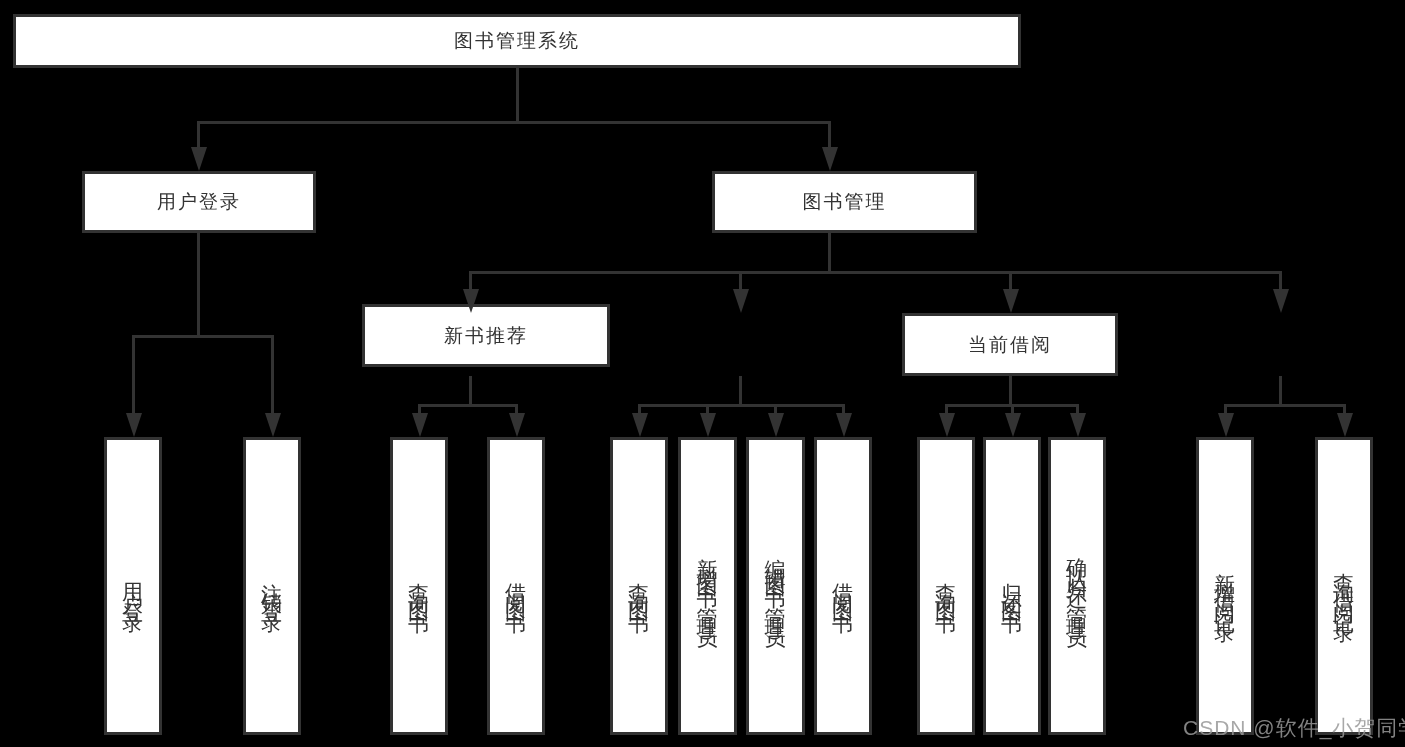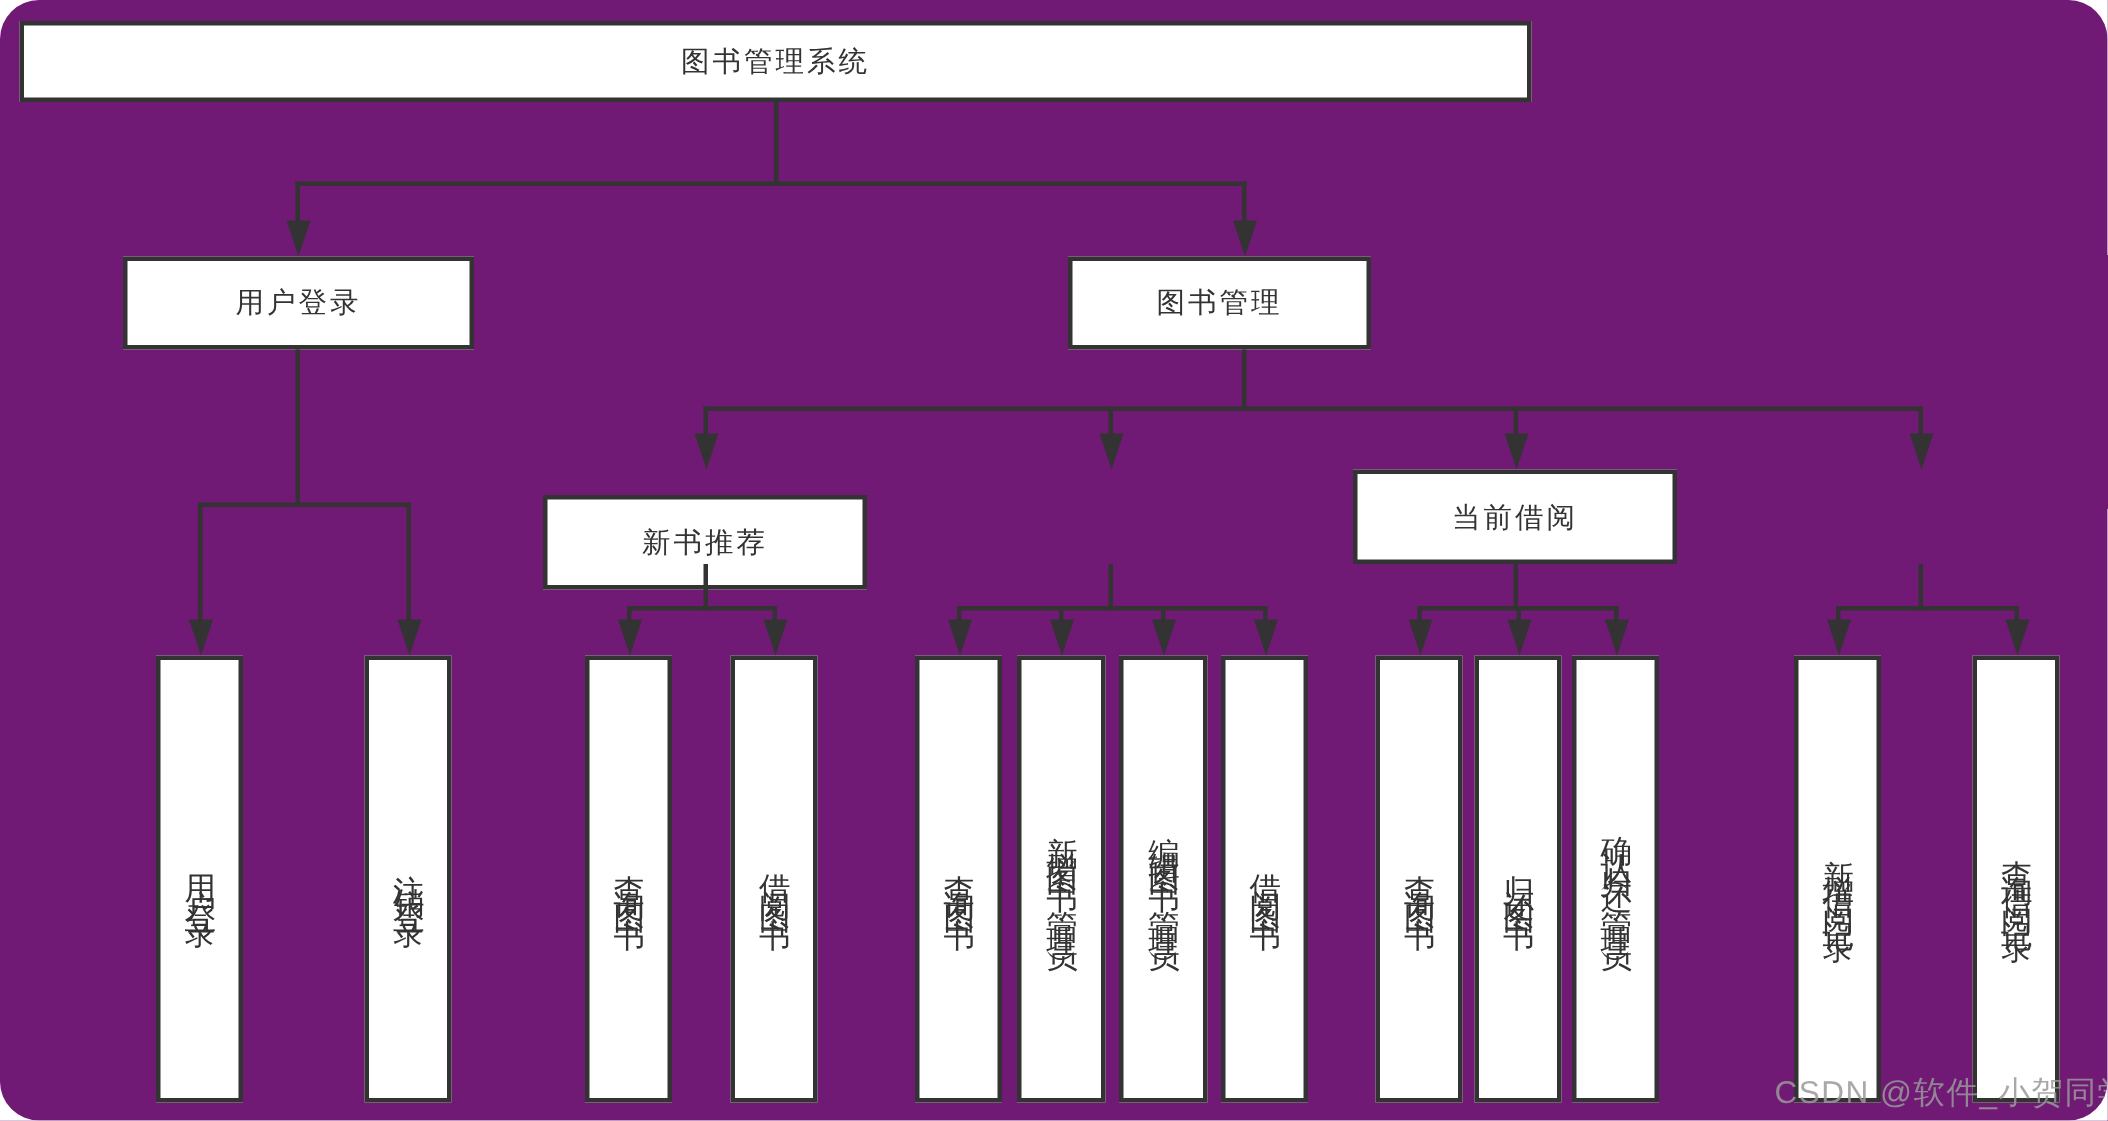--- a/index.html
+++ b/index.html
@@ -1,23 +1,22 @@
 <!DOCTYPE html>
 <html><head>
 <meta charset="utf-8">
 <style>
   * { margin:0; padding:0; box-sizing:border-box; }
   html,body { background:#ffffff; }
   #canvas {
     position:relative;
     width:1405px; height:747px;
-    background:#701a75;
+    background:#000000;
     font-family:"Liberation Sans","DejaVu Sans",sans-serif;
     overflow:hidden;
-    border-radius:26px;
   }
   .box {
     position:absolute;
     border:3px solid #333333;
     background:#ffffff;
     color:#333333;
     display:grid;
     place-items:center;
   }
   .box.h { font-size:19px; letter-spacing:2px; }
@@ -47,23 +46,23 @@
   }
 </style>
 </head>
 <body>
 
 <div id="canvas">
 
   <div class="box h" style="left:13px;top:14px;width:1008px;height:54px">图书管理系统</div>
 
   <div class="box h" style="left:82px;top:171px;width:234px;height:62px">用户登录</div>
-  <div class="box h" style="left:712px;top:171px;width:202px;height:62px">图书管理</div>
+  <div class="box h" style="left:712px;top:171px;width:265px;height:62px">图书管理</div>
 
-  <div class="box h" style="left:362px;top:330px;width:216px;height:63px">新书推荐</div>
+  <div class="box h" style="left:362px;top:304px;width:248px;height:63px">新书推荐</div>
   <div class="box h" style="left:902px;top:313px;width:216px;height:63px">当前借阅</div>
 
   <div class="box v" style="left:104px;top:437px;width:58px;height:298px">用户登录</div>
   <div class="box v" style="left:243px;top:437px;width:58px;height:298px">注销登录</div>
 
   <div class="box v" style="left:390px;top:437px;width:58px;height:298px">查询图书</div>
   <div class="box v" style="left:487px;top:437px;width:58px;height:298px">借阅图书</div>
 
   <div class="box v" style="left:610px;top:437px;width:58px;height:298px">查询图书</div>
   <div class="box v" style="left:678px;top:437px;width:59px;height:298px">新增图书（管理员）</div>

